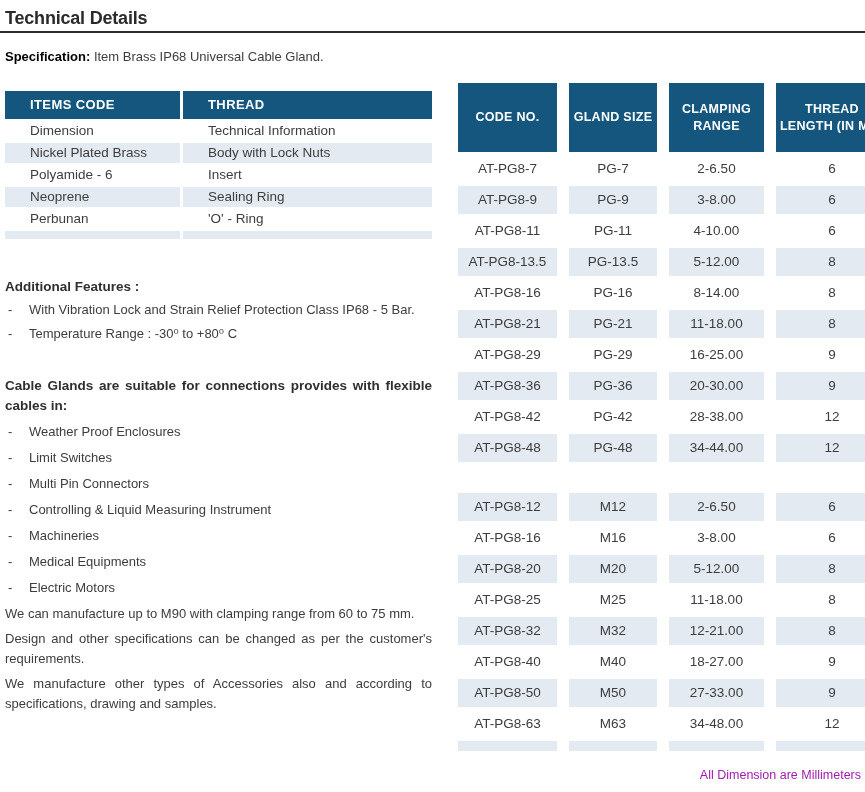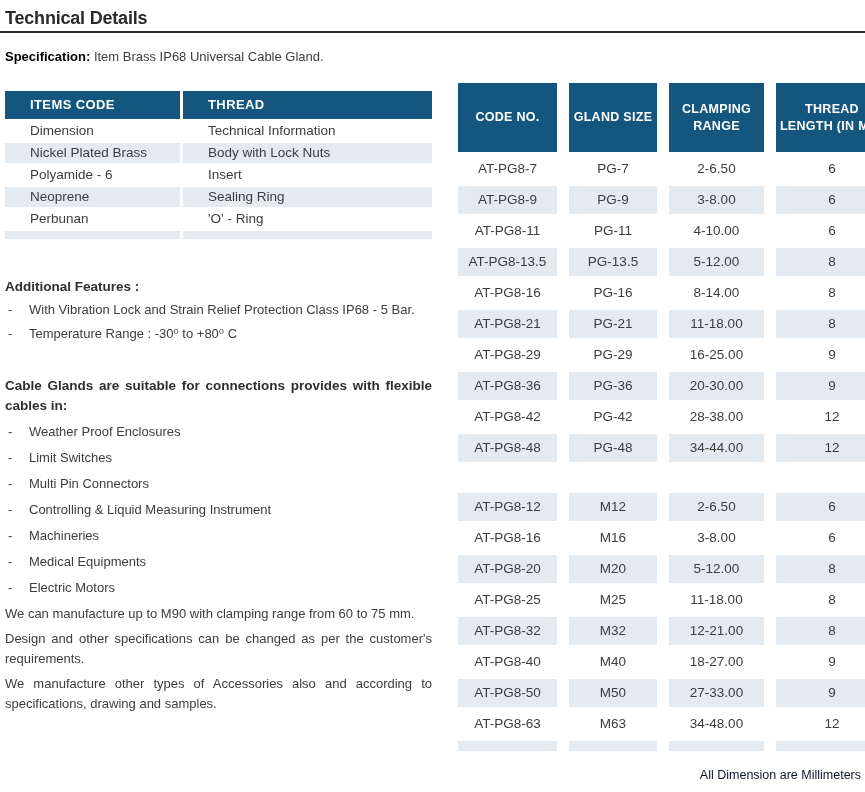--- a/index.html
+++ b/index.html
@@ -59,21 +59,21 @@
     height: 69px; display: flex; align-items: center; justify-content: center;
     text-align: center; line-height: 1.3; padding: 0 2px; letter-spacing: 0.3px;
   }
   .st-row { margin-top: 3px; }
   .st-cell { height: 28px; line-height: 28px; text-align: center; font-size: 13.5px; background: #fff; }
   .pg-body .st-row:nth-child(even) .st-cell { background: #E4EAF2; }
   .m-body  .st-row:nth-child(odd)  .st-cell { background: #E4EAF2; }
   .m-body { margin-top: 31px; }
   .st-thin { margin-top: 3px; }
   .st-thin .st-cell { height: 10px; background: #E4EAF2; }
-  .footnote { margin-top: 17px; text-align: right; font-size: 12.5px; color: #0f172a; }
+  .footnote { margin-top: 17px; text-align: right; font-size: 12.5px; color: #a21caf; }
 </style>
 </head>
 <body>
 
 <div class="page">
 
   <h1 class="title">Technical Details</h1>
   <div class="rule"></div>
 
   <p class="spec"><span class="b">Specification:</span>

